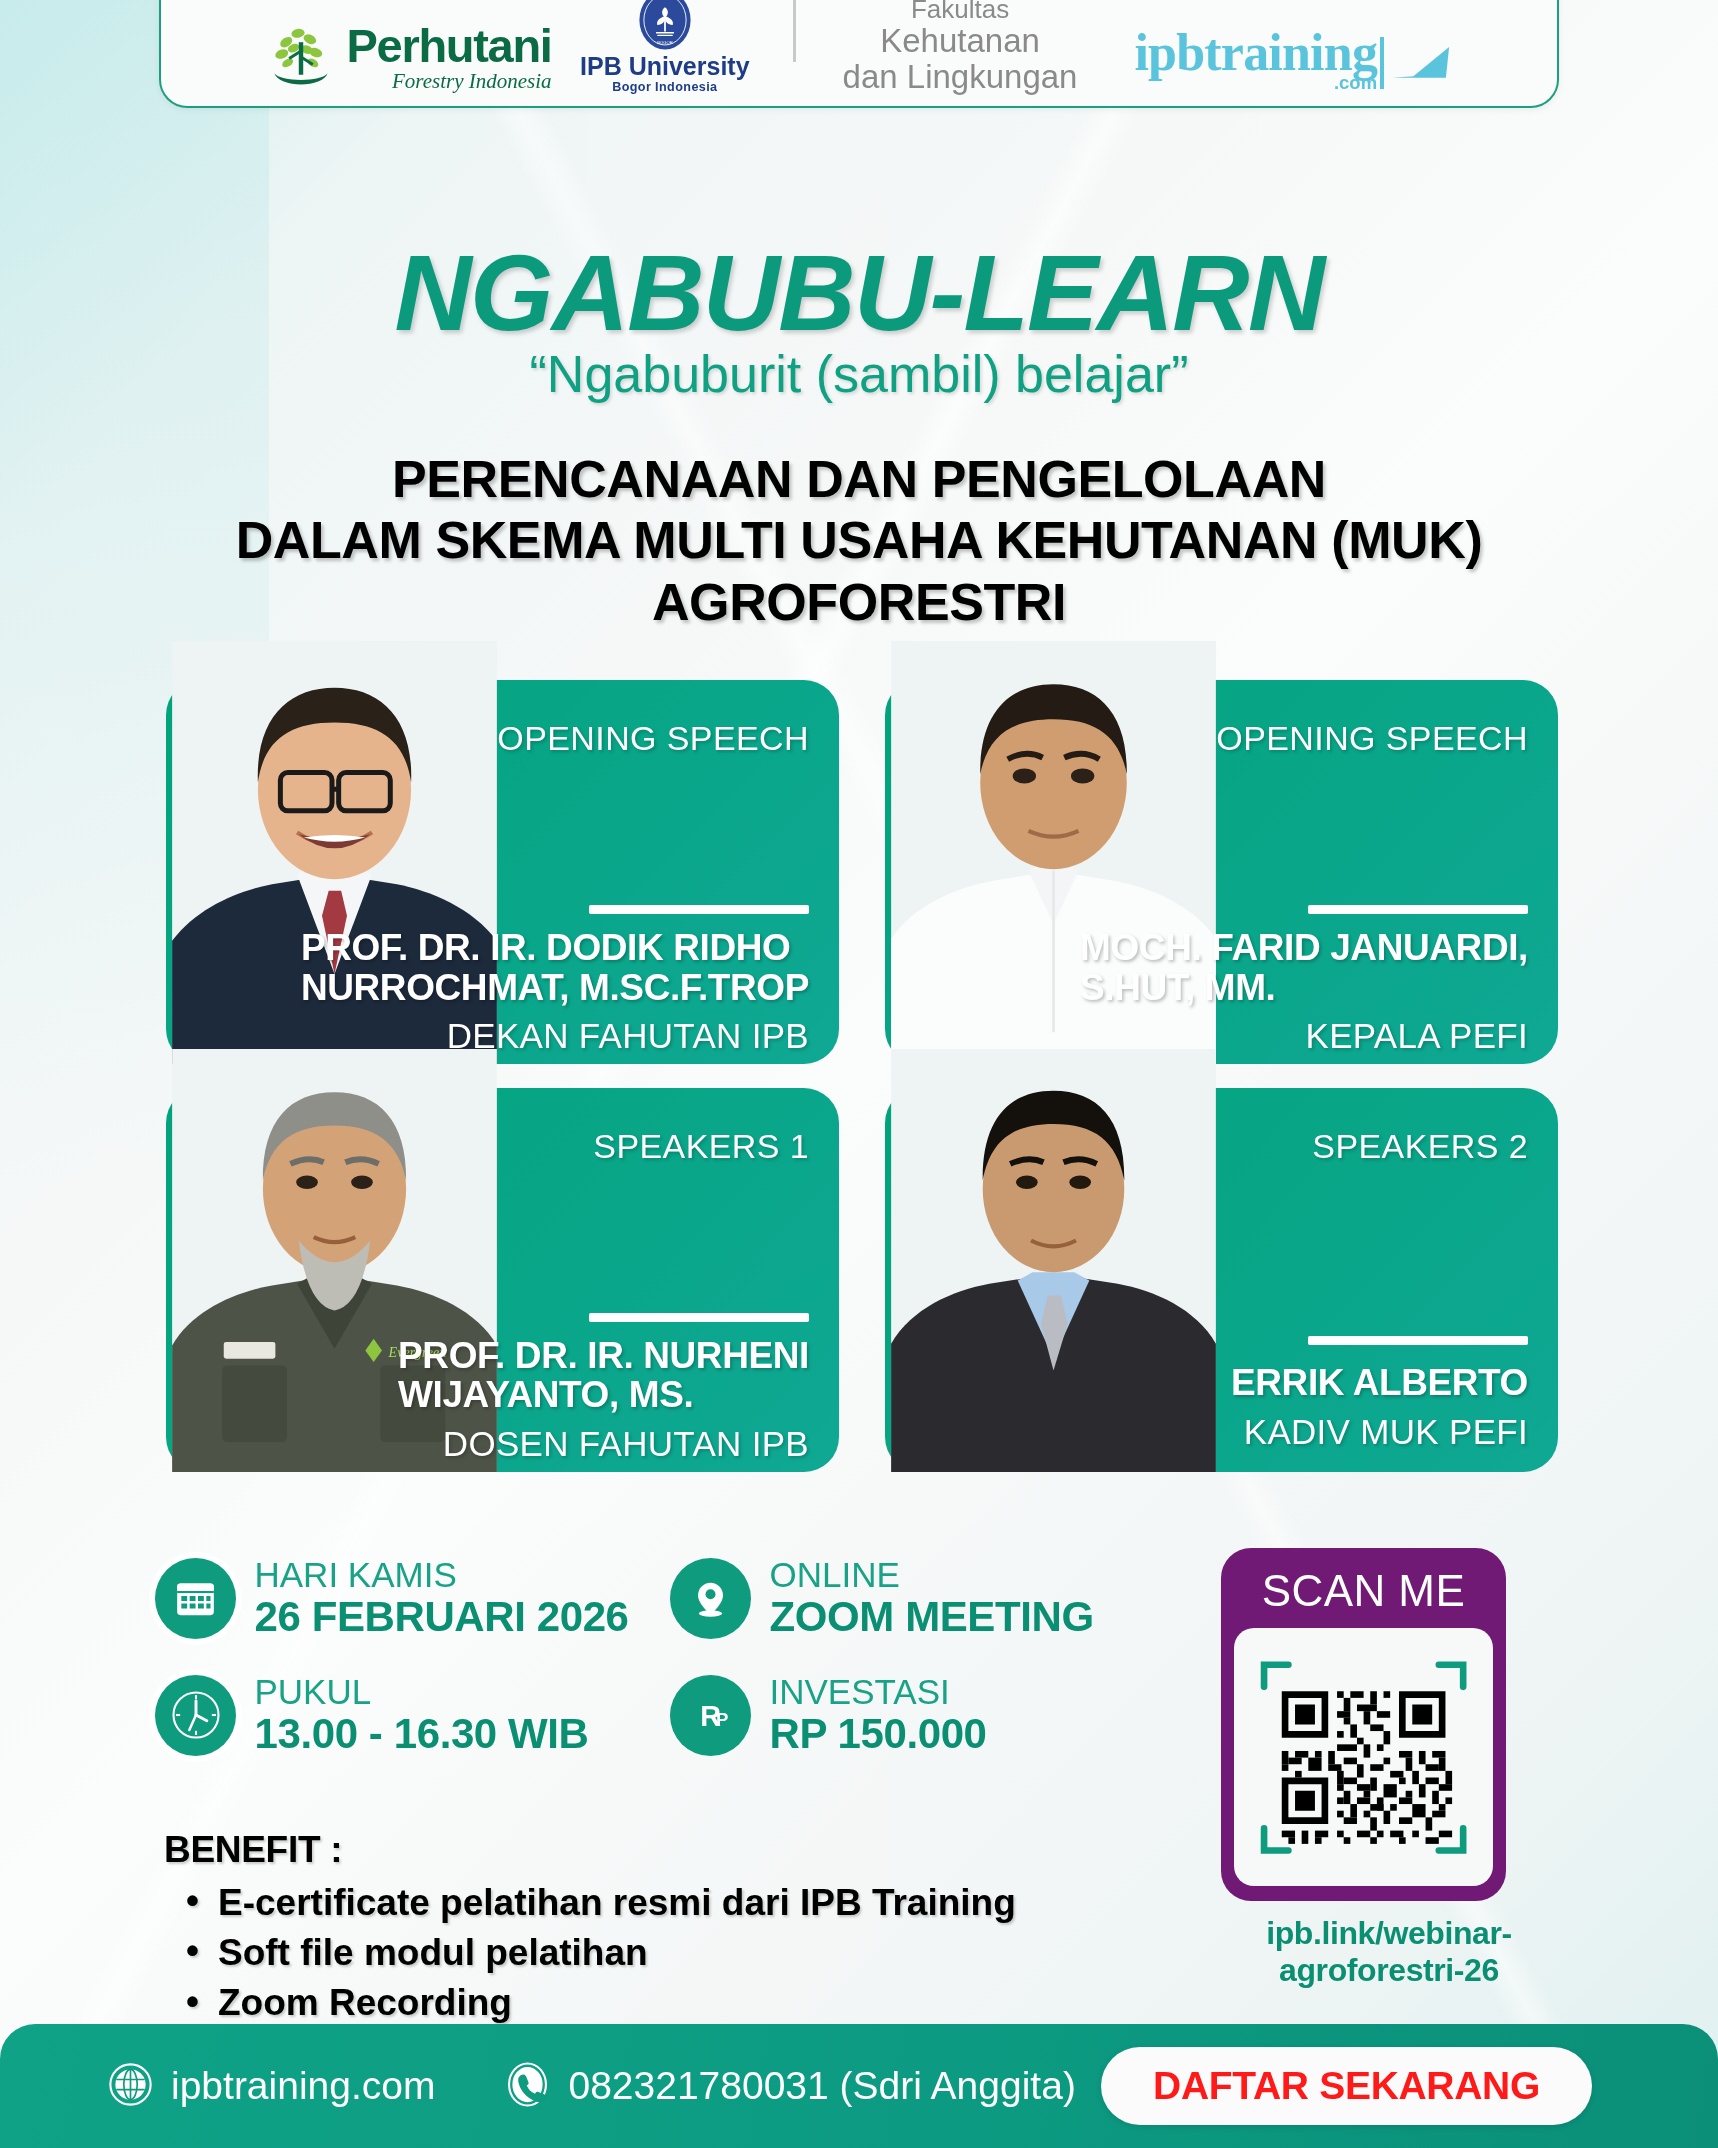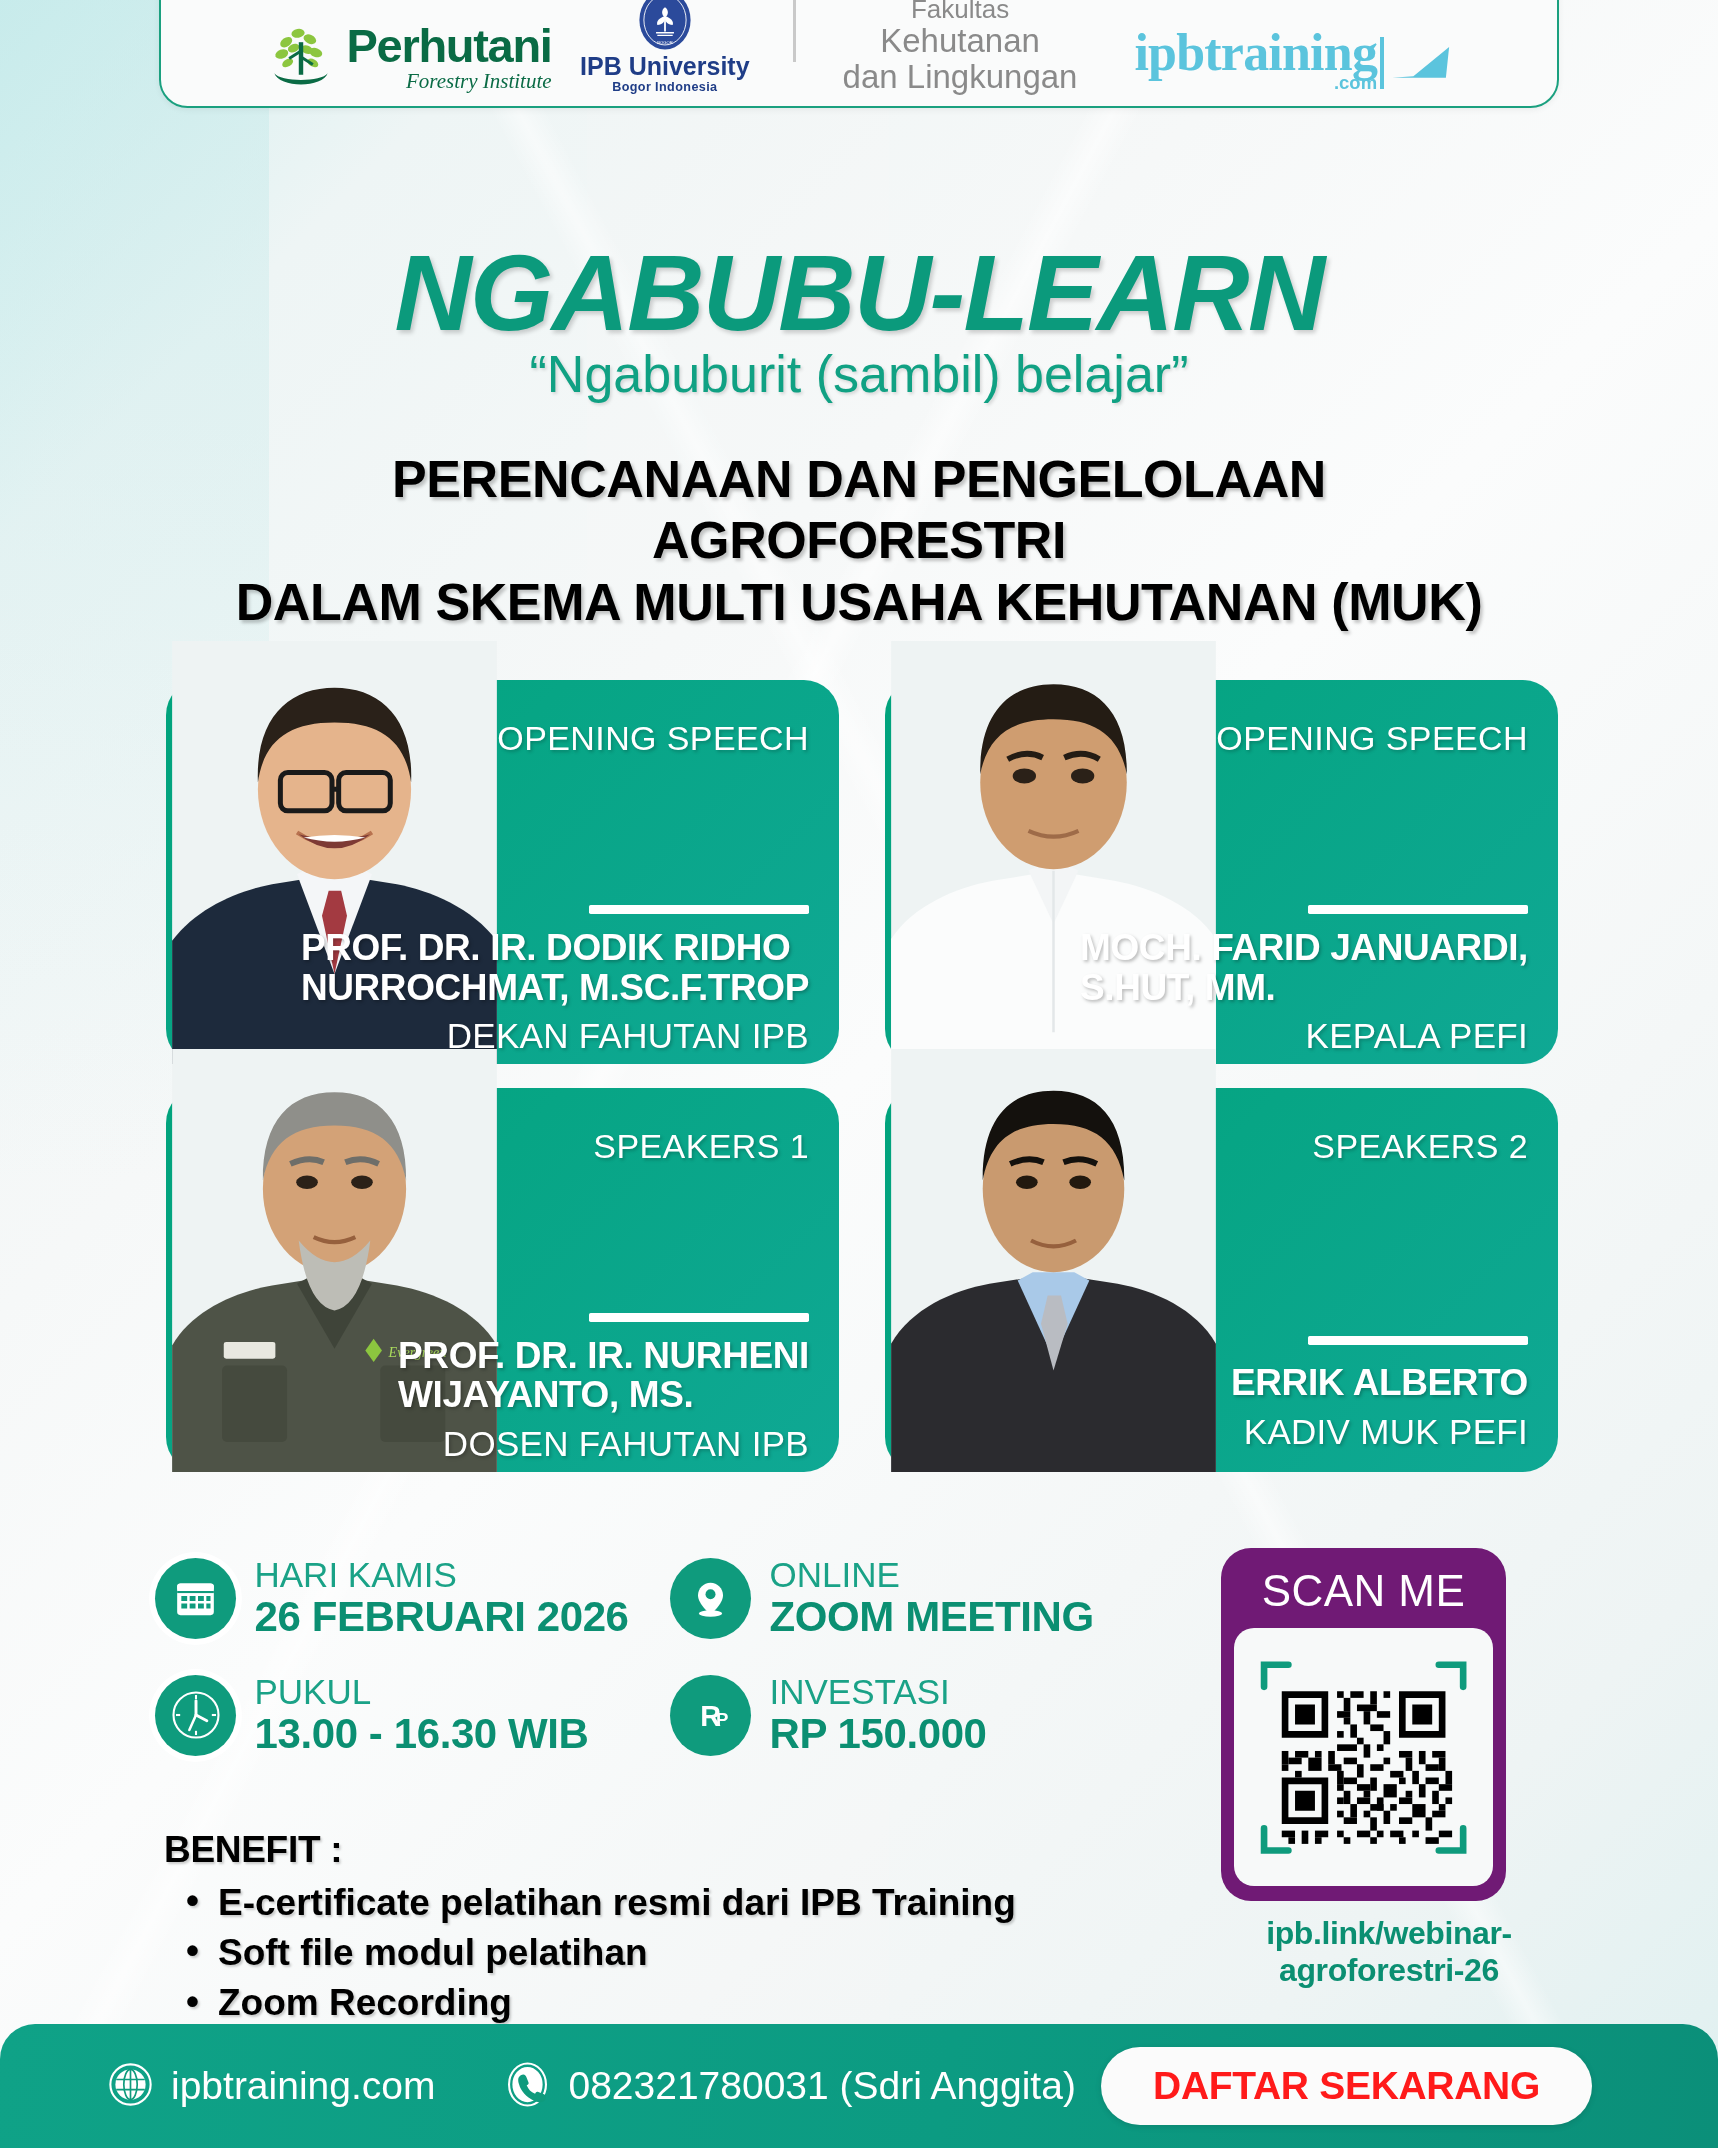--- a/index.html
+++ b/index.html
@@ -209,21 +209,21 @@
           <ellipse cx="32" cy="58" rx="8" ry="5" transform="rotate(-30 32 58)"></ellipse>
           <ellipse cx="66" cy="58" rx="8" ry="5" transform="rotate(30 66 58)"></ellipse>
         </g>
         <path d="M47 30 L47 74 L53 74 L53 30 Z" fill="#0a6b45"></path>
         <path d="M50 42 L34 52 M50 50 L66 60" stroke="#0a6b45" stroke-width="4" fill="none"></path>
         <path d="M14 72 C20 92, 80 92, 86 72 C78 84, 22 84, 14 72 Z" fill="#0a6b45"></path>
       </svg>
     </span>
     <span class="words">
       <span class="w1">Perhutani</span>
-      <span class="w2">Forestry Institute</span>
+      <span class="w2">Forestry Indonesia</span>
     </span>
   </div>
 
   <div class="logo-block ipb">
     <span class="seal">
       <svg viewBox="0 0 100 100">
         <ellipse cx="50" cy="50" rx="40" ry="46" fill="#2b4a9b"></ellipse>
         <ellipse cx="50" cy="50" rx="33" ry="39" fill="none" stroke="#fff" stroke-width="1.4"></ellipse>
         <path d="M50 30 C44 34,44 42,50 46 C56 42,56 34,50 30 Z" fill="#fff"></path>
         <path d="M50 44 C41 46,36 52,38 58 C46 57,51 52,50 44 Z" fill="#fff"></path>
@@ -257,22 +257,22 @@
         <path d="M4 44 L70 44 L74 6 L30 42 Z" fill="#5bc4dd"></path>
       </svg>
     </span>
   </div>
 </div>
 
 <div class="ngabubu">NGABUBU-LEARN</div>
 <div class="tagline">“Ngabuburit (sambil) belajar”</div>
 <div class="topic">
   <div>PERENCANAAN DAN PENGELOLAAN</div>
+  <div>DALAM SKEMA MULTI USAHA KEHUTANAN (MUK)</div>
   <div>AGROFORESTRI</div>
-  <div>DALAM SKEMA MULTI USAHA KEHUTANAN (MUK)</div>
 </div>
 
 <div class="cards">
 
   <div class="card-row">
 
     <div class="card">
       <div class="portrait">
         <svg viewBox="0 0 390 508" preserveAspectRatio="xMidYMax meet">
           <rect width="390" height="508" fill="#eef3f3"></rect>

